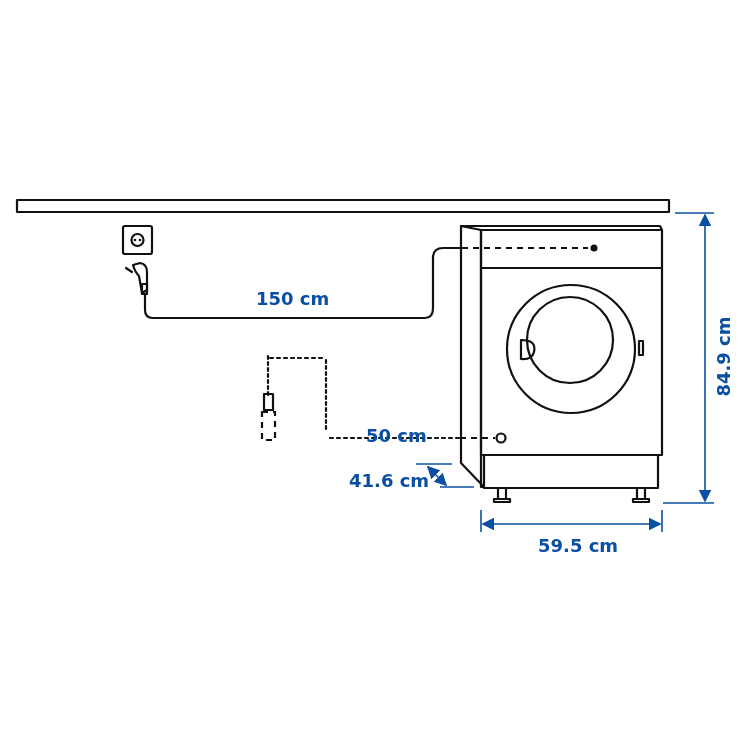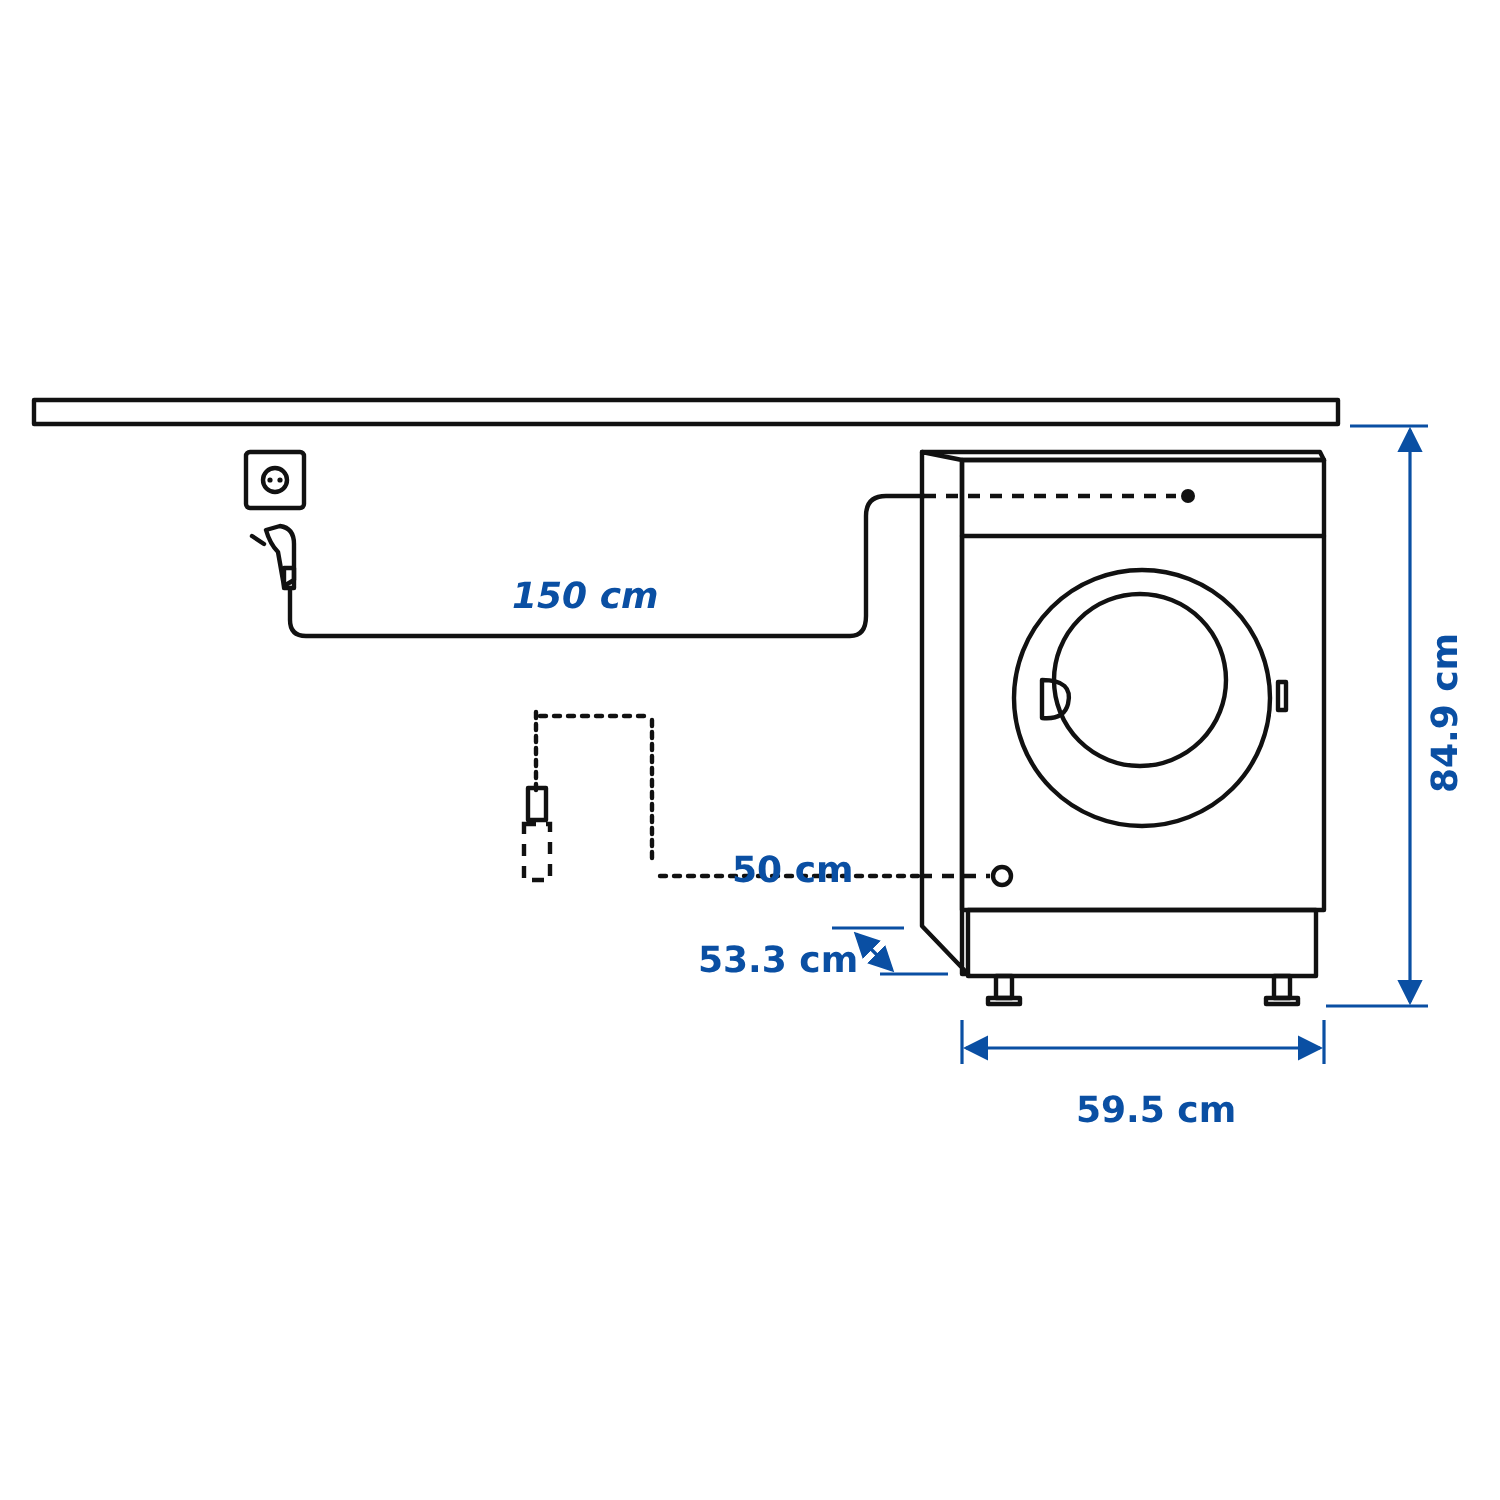--- a/index.html
+++ b/index.html
@@ -79,17 +79,17 @@
     <line class="dim" x1="483" y1="524" x2="660" y2="524" marker-start="url(#arr)" marker-end="url(#arr)"></line>
   </g>
 
   <g>
     <line class="dim" x1="416" y1="464" x2="452" y2="464"></line>
     <line class="dim" x1="440" y1="487" x2="474" y2="487"></line>
     <line class="dim" x1="428" y1="467" x2="446" y2="485" marker-start="url(#arr)" marker-end="url(#arr)"></line>
   </g>
 </svg>
 
-<div class="lbl" style="left:256px; top:288px;font-style:italic;">150 cm</div>
+<div class="lbl" style="left:256px; top:288px;">150 cm</div>
 <div class="lbl" style="left:366px; top:405px;margin-top:20px;">50 cm</div>
-<div class="lbl" style="left:349px; top:470px;">53.3 cm</div>
-<div class="lbl" style="left:538px; top:535px;margin-top:10px;">59.5 cm</div>
+<div class="lbl" style="left:349px; top:470px;">41.6 cm</div>
+<div class="lbl" style="left:538px; top:535px;">59.5 cm</div>
 <div class="lbl" style="left:683px; top:346px; transform:rotate(-90deg); transform-origin:center;">84.9 cm</div>
 
 </body></html>

